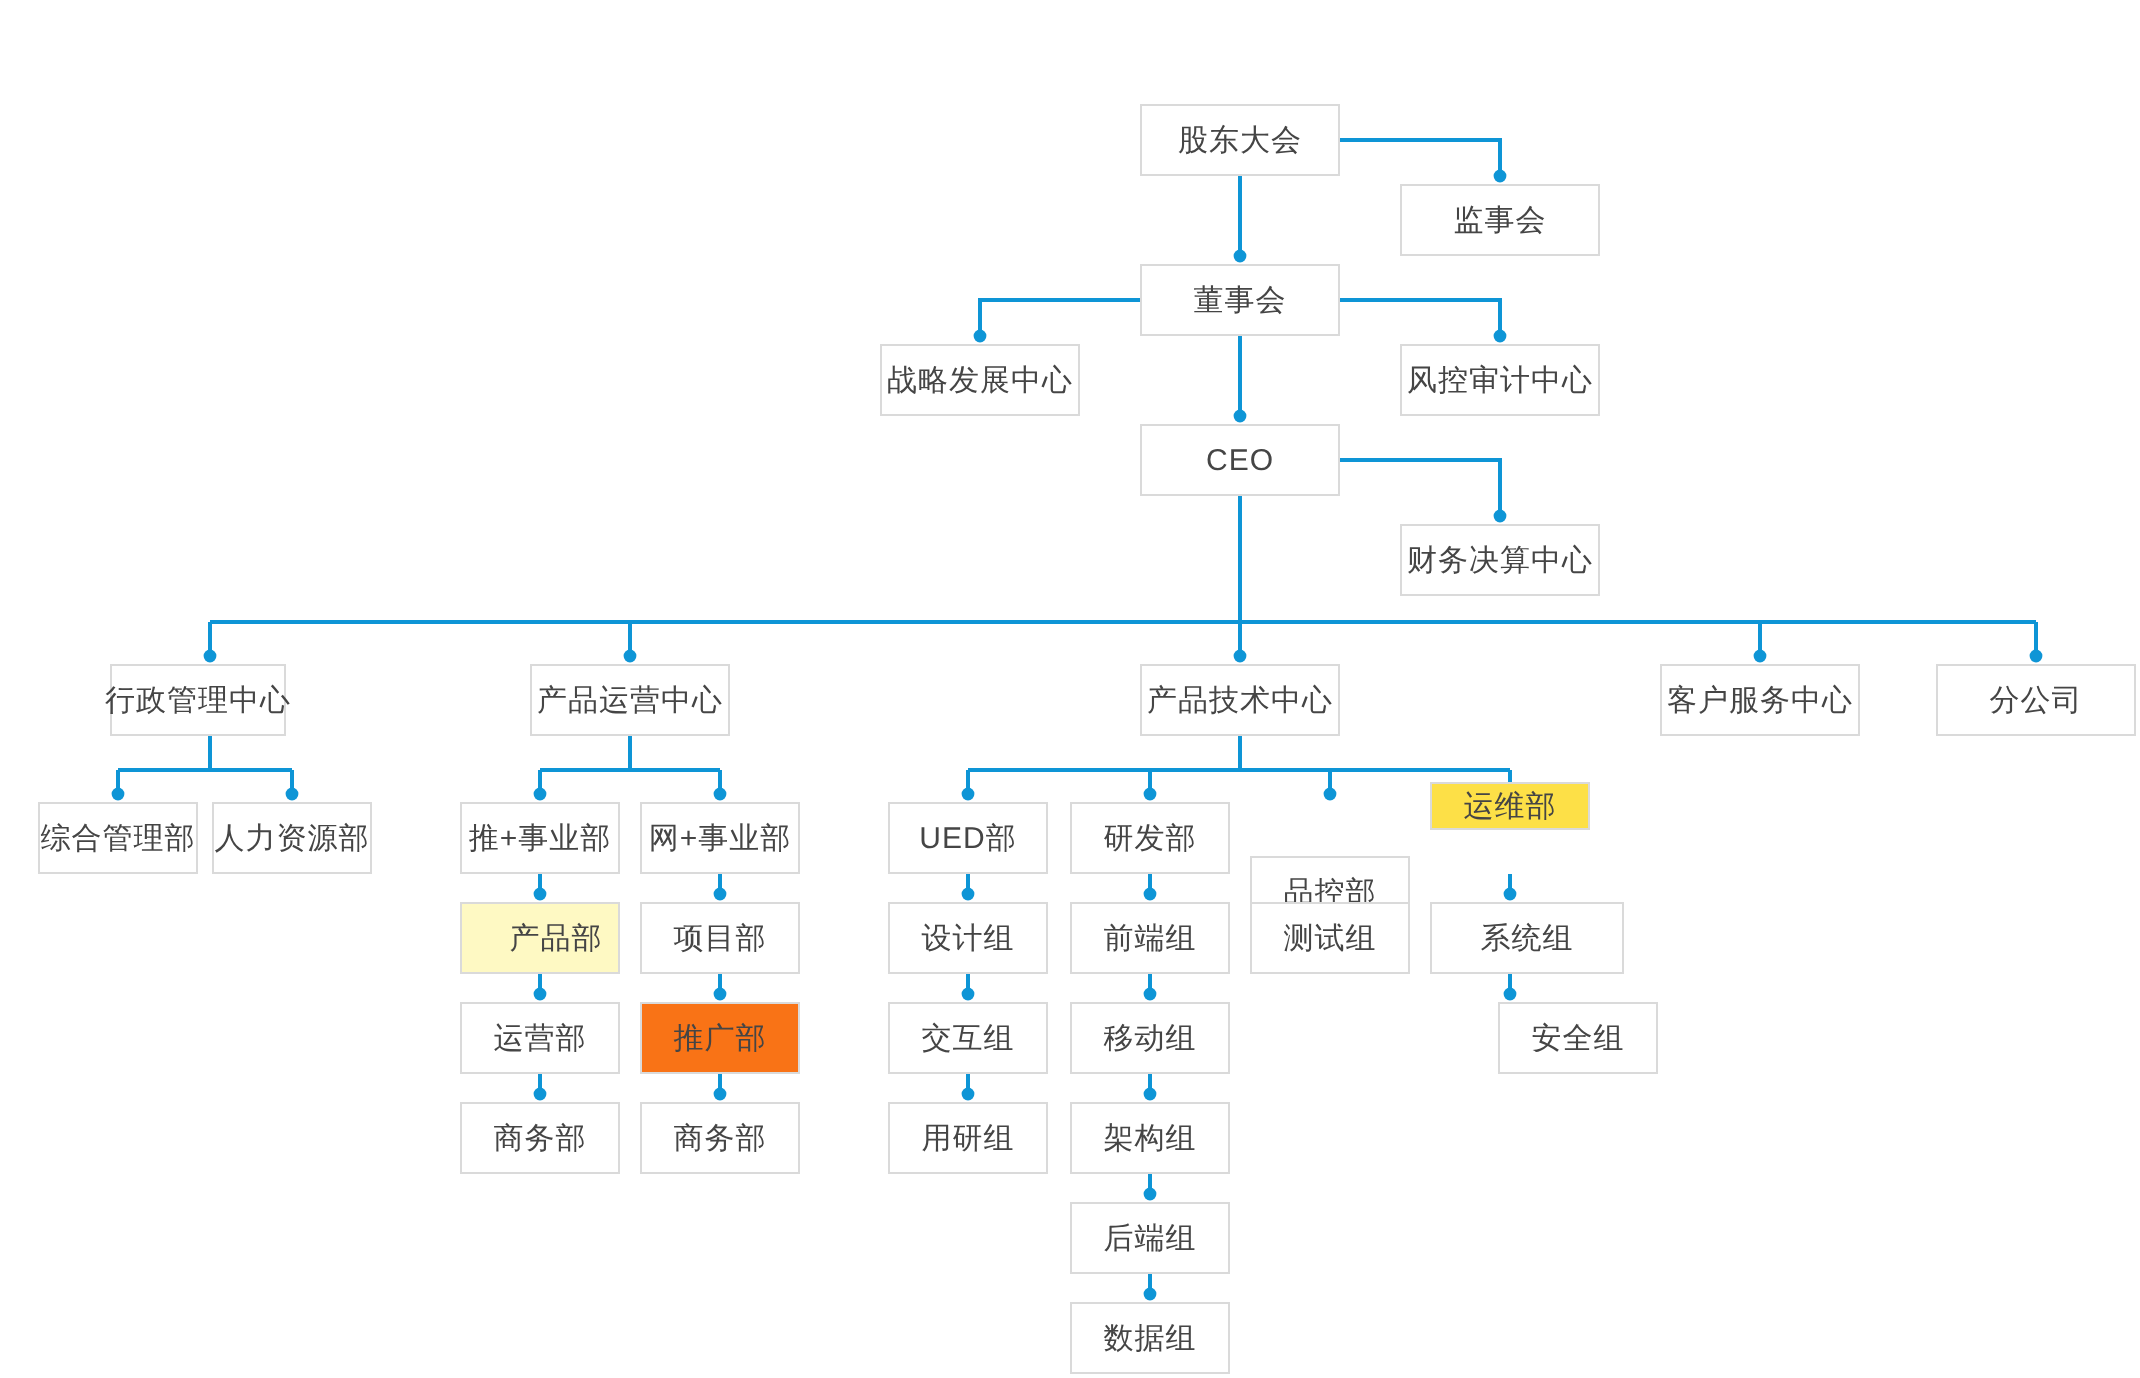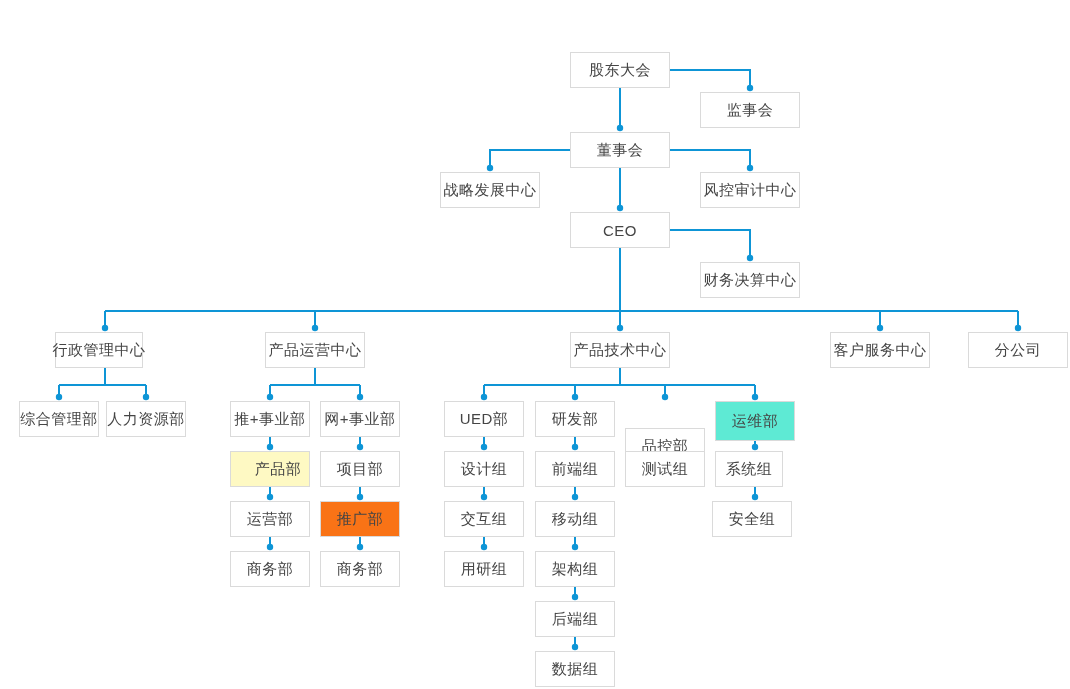--- a/index.html
+++ b/index.html
@@ -142,32 +142,32 @@
       <div class="node" style="left: 570px; top: 332px; width: 100px; height: 36px; border-color: rgb(218, 218, 218); background: rgb(255, 255, 255); color: rgb(69, 69, 69);">产品技术中心</div>
       <div class="node" style="left: 830px; top: 332px; width: 100px; height: 36px; border-color: rgb(218, 218, 218); background: rgb(255, 255, 255); color: rgb(69, 69, 69);">客户服务中心</div>
       <div class="node" style="left: 968px; top: 332px; width: 100px; height: 36px; border-color: rgb(218, 218, 218); background: rgb(255, 255, 255); color: rgb(69, 69, 69);">分公司</div>
       <div class="node" style="left: 19px; top: 401px; width: 80px; height: 36px; border-color: rgb(218, 218, 218); background: rgb(255, 255, 255); color: rgb(69, 69, 69);">综合管理部</div>
       <div class="node" style="left: 106px; top: 401px; width: 80px; height: 36px; border-color: rgb(218, 218, 218); background: rgb(255, 255, 255); color: rgb(69, 69, 69);">人力资源部</div>
       <div class="node" style="left: 230px; top: 401px; width: 80px; height: 36px; border-color: rgb(218, 218, 218); background: rgb(255, 255, 255); color: rgb(69, 69, 69);">推+事业部</div>
       <div class="node" style="left: 320px; top: 401px; width: 80px; height: 36px; border-color: rgb(218, 218, 218); background: rgb(255, 255, 255); color: rgb(69, 69, 69);">网+事业部</div>
       <div class="node" style="left: 444px; top: 401px; width: 80px; height: 36px; border-color: rgb(218, 218, 218); background: rgb(255, 255, 255); color: rgb(69, 69, 69);">UED部</div>
       <div class="node" style="left: 535px; top: 401px; width: 80px; height: 36px; border-color: rgb(218, 218, 218); background: rgb(255, 255, 255); color: rgb(69, 69, 69);">研发部</div>
       <div class="node" style="left: 625px; top: 401px; width: 80px; height: 36px; border-color: rgb(218, 218, 218); background: rgb(255, 255, 255); color: rgb(69, 69, 69); margin-top: 27px;">品控部</div>
-      <div class="node" style="left: 715px; top: 401px; width: 80px; height: 40px; border-color: rgb(218, 218, 218); background: #5eead4; color: rgb(69, 69, 69);">运维部</div>
+      <div class="node" style="left: 715px; top: 391px; width: 80px; height: 24px; border-color: rgb(218, 218, 218); background: #fde047; color: rgb(69, 69, 69);">运维部</div>
       <div class="node" style="left: 230px; top: 451px; width: 80px; height: 36px; border-color: rgb(218, 218, 218); background: #fef9c3; color: rgb(69, 69, 69); padding-left: 16px;">产品部</div>
       <div class="node" style="left: 230px; top: 501px; width: 80px; height: 36px; border-color: rgb(218, 218, 218); background: rgb(255, 255, 255); color: rgb(69, 69, 69);">运营部</div>
       <div class="node" style="left: 230px; top: 551px; width: 80px; height: 36px; border-color: rgb(218, 218, 218); background: rgb(255, 255, 255); color: rgb(69, 69, 69);">商务部</div>
       <div class="node" style="left: 320px; top: 451px; width: 80px; height: 36px; border-color: rgb(218, 218, 218); background: rgb(255, 255, 255); color: rgb(69, 69, 69);">项目部</div>
       <div class="node" style="left: 320px; top: 501px; width: 80px; height: 36px; border-color: rgb(218, 218, 218); background: #f97316; color: rgb(69, 69, 69);">推广部</div>
       <div class="node" style="left: 320px; top: 551px; width: 80px; height: 36px; border-color: rgb(218, 218, 218); background: rgb(255, 255, 255); color: rgb(69, 69, 69);">商务部</div>
       <div class="node" style="left: 444px; top: 451px; width: 80px; height: 36px; border-color: rgb(218, 218, 218); background: rgb(255, 255, 255); color: rgb(69, 69, 69);">设计组</div>
       <div class="node" style="left: 444px; top: 501px; width: 80px; height: 36px; border-color: rgb(218, 218, 218); background: rgb(255, 255, 255); color: rgb(69, 69, 69);">交互组</div>
       <div class="node" style="left: 444px; top: 551px; width: 80px; height: 36px; border-color: rgb(218, 218, 218); background: rgb(255, 255, 255); color: rgb(69, 69, 69);">用研组</div>
       <div class="node" style="left: 535px; top: 451px; width: 80px; height: 36px; border-color: rgb(218, 218, 218); background: rgb(255, 255, 255); color: rgb(69, 69, 69);">前端组</div>
       <div class="node" style="left: 535px; top: 501px; width: 80px; height: 36px; border-color: rgb(218, 218, 218); background: rgb(255, 255, 255); color: rgb(69, 69, 69);">移动组</div>
       <div class="node" style="left: 535px; top: 551px; width: 80px; height: 36px; border-color: rgb(218, 218, 218); background: rgb(255, 255, 255); color: rgb(69, 69, 69);">架构组</div>
       <div class="node" style="left: 535px; top: 601px; width: 80px; height: 36px; border-color: rgb(218, 218, 218); background: rgb(255, 255, 255); color: rgb(69, 69, 69);">后端组</div>
       <div class="node" style="left: 535px; top: 651px; width: 80px; height: 36px; border-color: rgb(218, 218, 218); background: rgb(255, 255, 255); color: rgb(69, 69, 69);">数据组</div>
       <div class="node" style="left: 625px; top: 451px; width: 80px; height: 36px; border-color: rgb(218, 218, 218); background: rgb(255, 255, 255); color: rgb(69, 69, 69);">测试组</div>
-      <div class="node" style="left: 715px; top: 451px; width: 68px; height: 36px; border-color: rgb(218, 218, 218); background: rgb(255, 255, 255); color: rgb(69, 69, 69);">系统组</div>
-      <div class="node" style="left: 712px; top: 501px; width: 80px; height: 36px; border-color: rgb(218, 218, 218); background: rgb(255, 255, 255); color: rgb(69, 69, 69);">安全组</div>
+      <div class="node" style="left: 715px; top: 451px; width: 97px; height: 36px; border-color: rgb(218, 218, 218); background: rgb(255, 255, 255); color: rgb(69, 69, 69);">系统组</div>
+      <div class="node" style="left: 749px; top: 501px; width: 80px; height: 36px; border-color: rgb(218, 218, 218); background: rgb(255, 255, 255); color: rgb(69, 69, 69);">安全组</div>
     </div>
 </div>
 
 </body></html>

